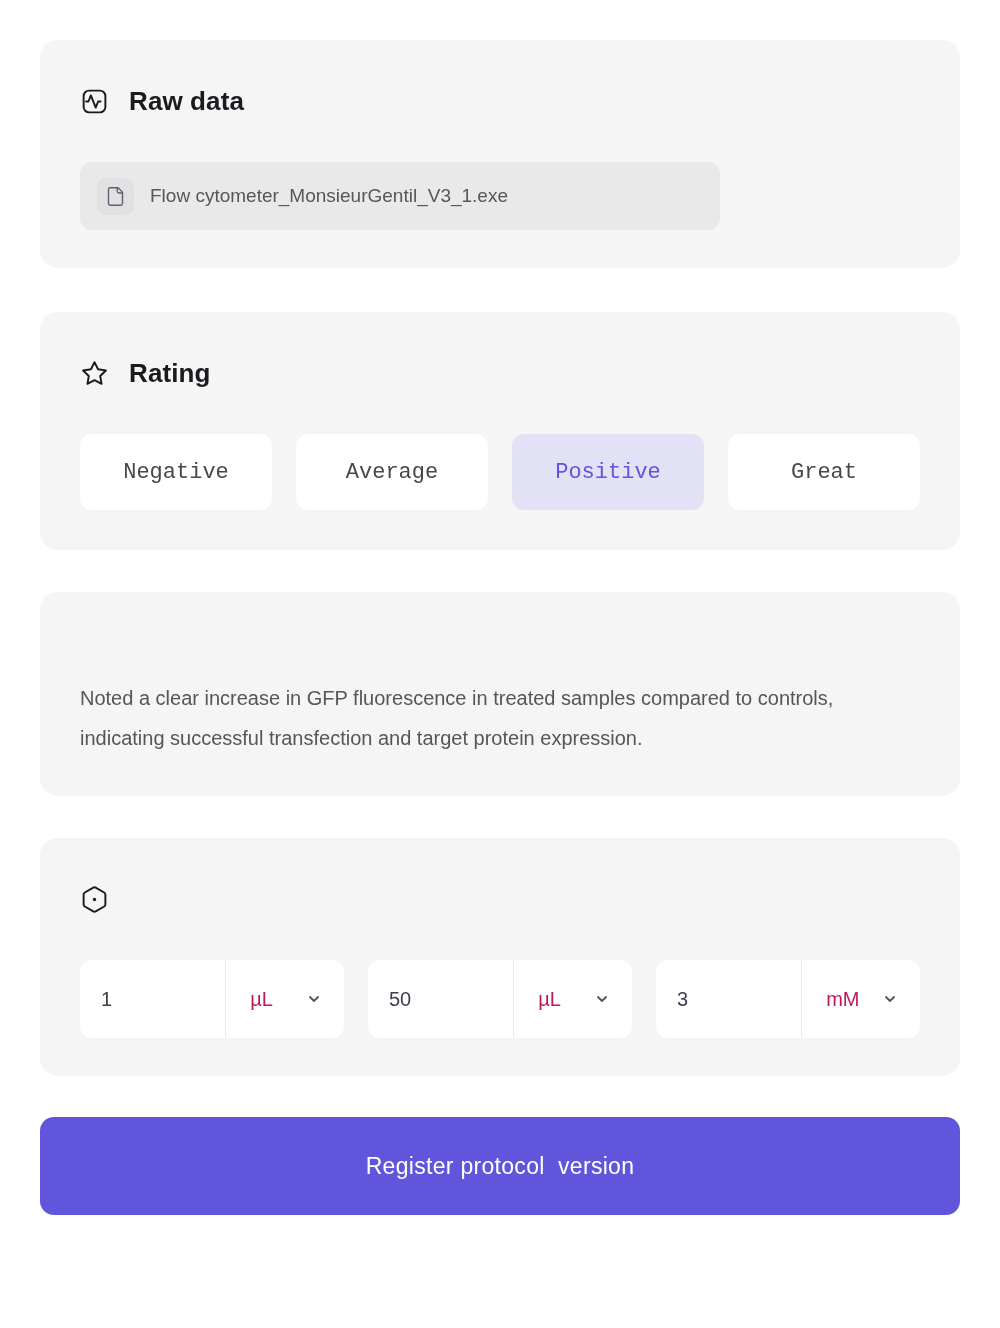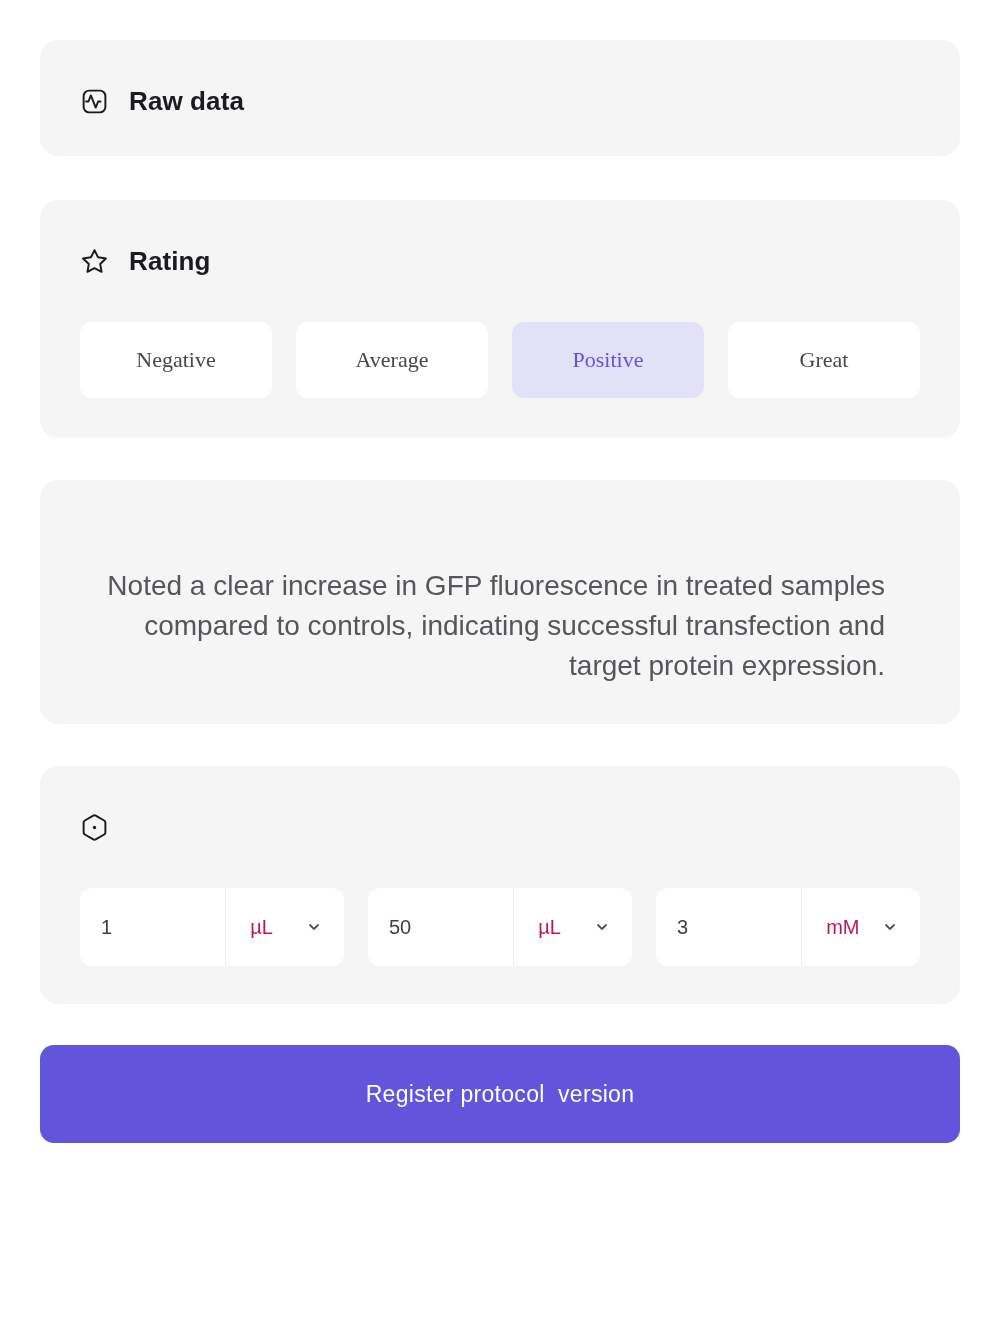--- a/index.html
+++ b/index.html
@@ -57,36 +57,35 @@
   .file-name { font-size: 19px; color: #56565c; }
 
   
   .rating-row { display: flex; gap: 24px; margin-top: 44px; }
   .rating-btn {
     flex: 1;
     height: 76px;
     background: #ffffff;
     border: none;
     border-radius: 12px;
-    font-family: Liberation Serif, serif;
+    font-family: Liberation Mono, monospace;
     font-size: 22px;
     color: #47474d;
     display: flex; align-items: center; justify-content: center;
     cursor: pointer;
   }
   .rating-btn.selected { background: #e3e1f6; color: #6254dd; }
 
   
   .obs-text {
     margin-top: 42px;
     max-width: 805px;
-    font-size: 28px;
+    font-size: 20px;
     line-height: 40px;
     color: #55555b;
-    text-align: right;
   }
 
   
   .vars-row { display: flex; gap: 24px; margin-top: 44px; }
   .var-group {
     flex: 1;
     height: 78px;
     background: #ffffff;
     border-radius: 12px;
     display: flex;
@@ -137,20 +136,29 @@
 
 <section class="card card-raw">
   <div class="card-title">
     <svg viewBox="0 0 24 24">
       <rect class="ic" x="3" y="3" width="18" height="18" rx="4.5"></rect>
       <path class="ic" d="M17 12h-2l-2 5-4-10-2 5H5"></path>
     </svg>
     <span class="title-label">Raw data</span>
   </div>
 
+  <div class="file-chip">
+    <span class="file-icon-box">
+      <svg width="21" height="21" viewBox="0 0 24 24">
+        <path class="ic-file" d="M15 2H6a2 2 0 0 0-2 2v16a2 2 0 0 0 2 2h12a2 2 0 0 0 2-2V7Z"></path>
+        <path class="ic-file" d="M14 2v4a2 2 0 0 0 2 2h4"></path>
+      </svg>
+    </span>
+    <span class="file-name">Flow cytometer_MonsieurGentil_V3_1.exe</span>
+  </div>
 </section>
 
 <section class="card card-rating">
   <div class="card-title">
     <svg viewBox="0 0 24 24">
       <path class="ic" d="M12 2.6l2.92 5.92 6.53.95-4.73 4.6 1.12 6.5L12 17.5l-5.84 3.07 1.12-6.5-4.73-4.6 6.53-.95z"></path>
     </svg>
     <span class="title-label">Rating</span>
   </div>
 

